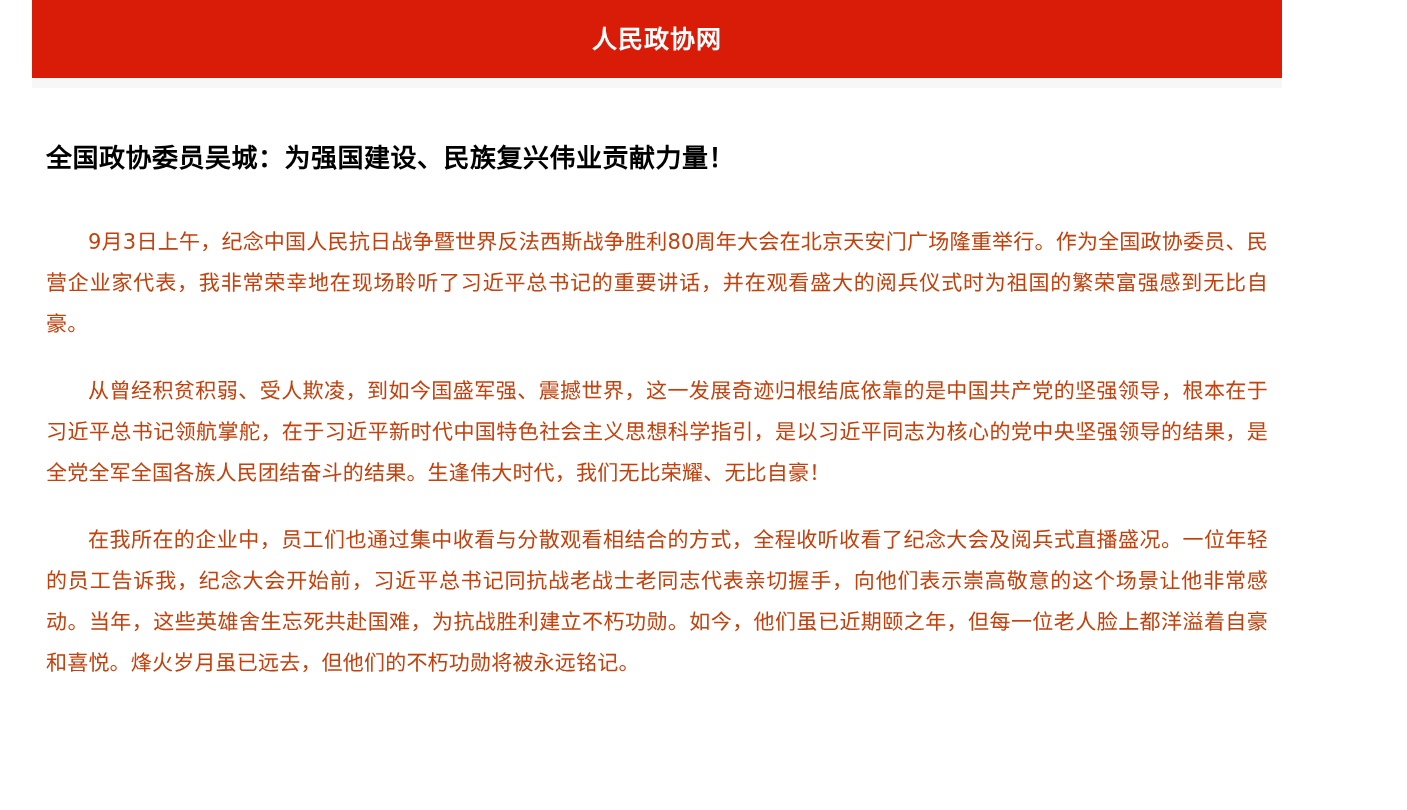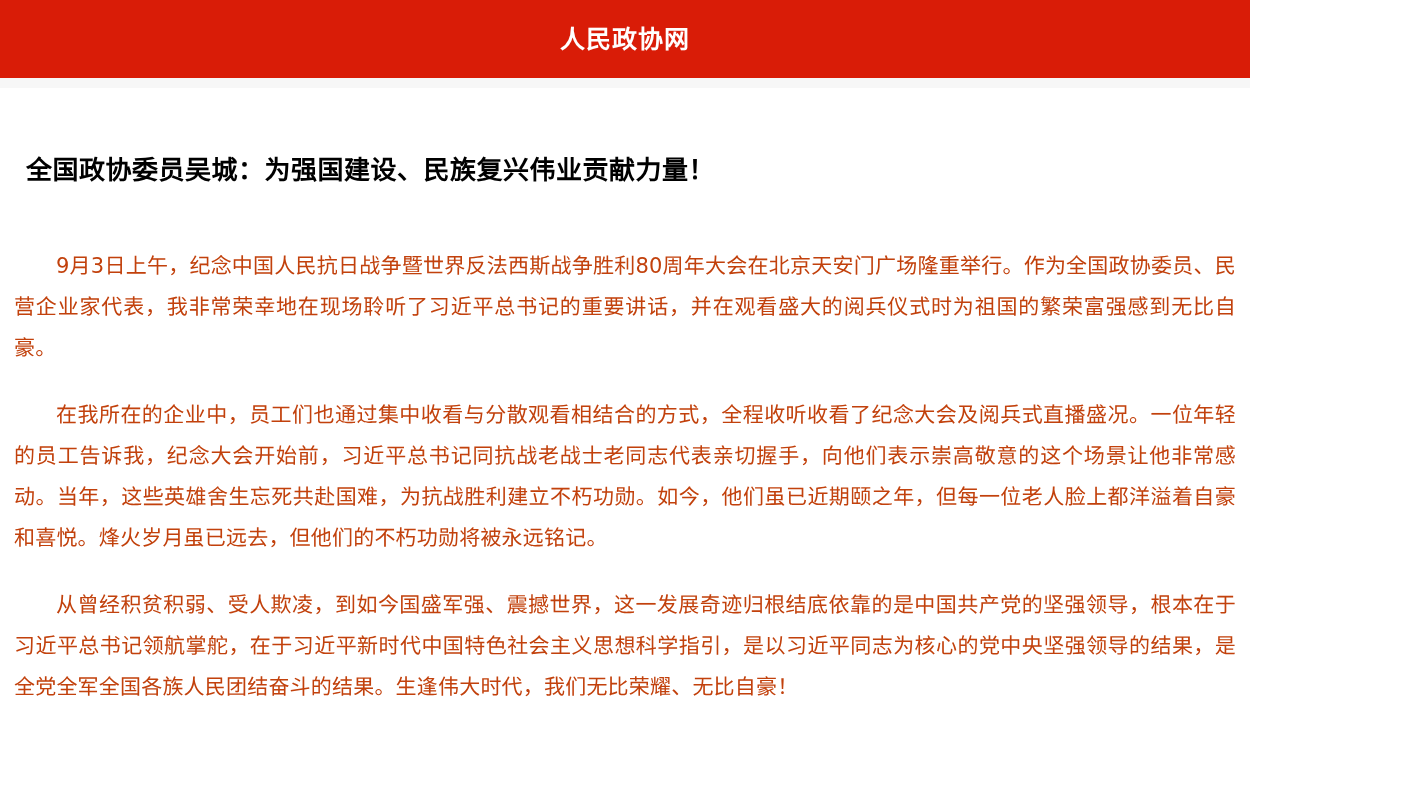--- a/index.html
+++ b/index.html
@@ -11,20 +11,21 @@
     width: 1407px;
     height: 810px;
     font-family: "DejaVu Sans", "Liberation Sans", sans-serif;
     overflow: hidden;
   }
   .page {
     width: 1250px;
     height: 810px;
     position: relative;
     background: #ffffff;
+    padding-left: 32px;
   }
   .site-header {
     width: 100%;
     height: 78px;
     background: #d91c07;
     display: flex;
     align-items: center;
     justify-content: center;
     box-sizing: border-box;
   }
@@ -38,21 +39,21 @@
   .header-gap {
     width: 100%;
     height: 10px;
     background: #f7f7f7;
   }
   .article {
     padding: 0 14px;
     box-sizing: border-box;
   }
   .article-title {
-    margin: 12px;
+    margin: 0;
     padding-top: 54px;
     font-size: 26px;
     font-weight: 700;
     color: #000000;
     letter-spacing: 0.5px;
     line-height: 1.3;
   }
   .article-body {
     padding-top: 46px;
   }
@@ -75,18 +76,18 @@
     <span class="site-title">人民政协网</span>
   </div>
 
   <div class="header-gap"></div>
 
   <div class="article">
     <h1 class="article-title">全国政协委员吴城：为强国建设、民族复兴伟业贡献力量！</h1>
 
     <div class="article-body">
       <p>9月3日上午，纪念中国人民抗日战争暨世界反法西斯战争胜利80周年大会在北京天安门广场隆重举行。作为全国政协委员、民营企业家代表，我非常荣幸地在现场聆听了习近平总书记的重要讲话，并在观看盛大的阅兵仪式时为祖国的繁荣富强感到无比自豪。</p>
+      <p>从曾经积贫积弱、受人欺凌，到如今国盛军强、震撼世界，这一发展奇迹归根结底依靠的是中国共产党的坚强领导，根本在于习近平总书记领航掌舵，在于习近平新时代中国特色社会主义思想科学指引，是以习近平同志为核心的党中央坚强领导的结果，是全党全军全国各族人民团结奋斗的结果。生逢伟大时代，我们无比荣耀、无比自豪！</p>
       <p>在我所在的企业中，员工们也通过集中收看与分散观看相结合的方式，全程收听收看了纪念大会及阅兵式直播盛况。一位年轻的员工告诉我，纪念大会开始前，习近平总书记同抗战老战士老同志代表亲切握手，向他们表示崇高敬意的这个场景让他非常感动。当年，这些英雄舍生忘死共赴国难，为抗战胜利建立不朽功勋。如今，他们虽已近期颐之年，但每一位老人脸上都洋溢着自豪和喜悦。烽火岁月虽已远去，但他们的不朽功勋将被永远铭记。</p>
-      <p>从曾经积贫积弱、受人欺凌，到如今国盛军强、震撼世界，这一发展奇迹归根结底依靠的是中国共产党的坚强领导，根本在于习近平总书记领航掌舵，在于习近平新时代中国特色社会主义思想科学指引，是以习近平同志为核心的党中央坚强领导的结果，是全党全军全国各族人民团结奋斗的结果。生逢伟大时代，我们无比荣耀、无比自豪！</p>
     </div>
   </div>
 
 </div>
 
 </body></html>

